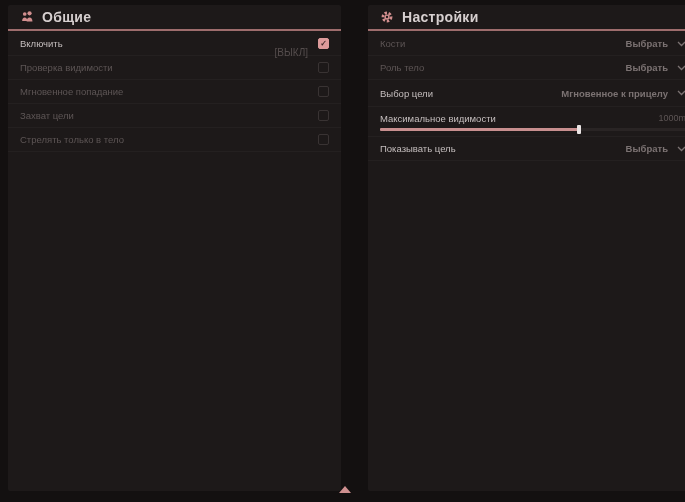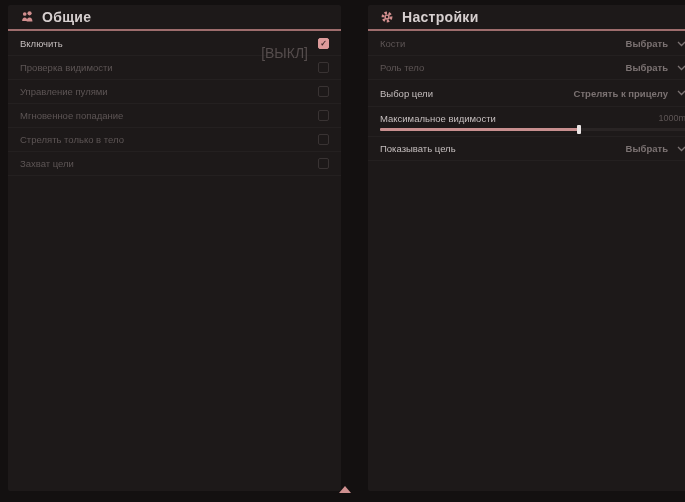--- a/index.html
+++ b/index.html
@@ -15,21 +15,21 @@
   .panel-divider { height:2px; background:#9e6d6d; }
   .rows { padding-top:1px; }
   .row { height:23px; display:flex; align-items:center; padding:0 12px;
          border-bottom:1px solid #242020; }
   .row.tall { height:26px; }
   .row.slider-row { height:29px; flex-direction:column; align-items:stretch; justify-content:center; }
   .lbl { font-size:9.5px; color:#5d5555; }
   .lbl.bright { color:#c6bfbf; }
   .lbl.faint { color:#443e3e; }
   .right-side { margin-left:auto; display:flex; align-items:center; gap:10px; }
-  .status { font-size:14px; color:#554d4d;margin-top:18px; }
+  .status { font-size:10px; color:#554d4d;margin-top:18px; }
   .checkbox { width:11px; height:11px; border:1px solid #393333; border-radius:2px;
               box-sizing:border-box; display:flex; align-items:center; justify-content:center; }
   .checkbox.disabled { border-color:#312c2c; }
   .checkbox.checked { background:#dd9b9b; border-color:#dd9b9b; }
   .checkbox.checked::after { content:"✓"; font-size:8px; font-weight:bold; color:#3c2626; line-height:1; }
   .select { display:flex; align-items:center; gap:9px; cursor:pointer;font-weight:bold; }
   .sel-value { font-size:9.5px; color:#7b7272; }
   .chev { width:9px; height:6px; }
   .label-line { display:flex; justify-content:space-between; align-items:center; margin-bottom:4px; }
   .val { font-size:9px; color:#5d5555; }
@@ -65,43 +65,37 @@
       </span>
     </div>
 
     <div class="row">
       <span class="lbl">Проверка видимости</span>
       <span class="right-side">
         <span class="checkbox"></span>
       </span>
     </div>
 
-    <div class="row">
-      <span class="lbl">Управление пулями</span>
-      <span class="right-side">
-        <span class="checkbox"></span>
-      </span>
-    </div>
 
     <div class="row">
       <span class="lbl">Мгновенное попадание</span>
       <span class="right-side">
         <span class="checkbox"></span>
       </span>
     </div>
 
     <div class="row">
-      <span class="lbl">Стрелять только в тело</span>
+      <span class="lbl">Захват цели</span>
       <span class="right-side">
         <span class="checkbox"></span>
       </span>
     </div>
 
     <div class="row">
-      <span class="lbl">Захват цели</span>
+      <span class="lbl">Стрелять только в тело</span>
       <span class="right-side">
         <span class="checkbox"></span>
       </span>
     </div>
 
   </div>
 </div>
 
 <div class="panel right">
   <div class="panel-header">
@@ -131,21 +125,21 @@
         <span class="sel-value">Выбрать</span>
         <svg class="chev" viewBox="0 0 9 6">
           <polyline points="1,1 4.5,4.5 8,1" fill="none" stroke="#7b7272" stroke-width="1.3"></polyline>
         </svg>
       </div>
     </div>
 
     <div class="row tall">
       <span class="lbl bright">Выбор цели</span>
       <div class="right-side select">
-        <span class="sel-value">Стрелять к прицелу</span>
+        <span class="sel-value">Мгновенное к прицелу</span>
         <svg class="chev" viewBox="0 0 9 6">
           <polyline points="1,1 4.5,4.5 8,1" fill="none" stroke="#7b7272" stroke-width="1.3"></polyline>
         </svg>
       </div>
     </div>
 
 
     <div class="row slider-row">
       <div class="label-line">
         <span class="lbl bright">Максимальное видимости</span>

